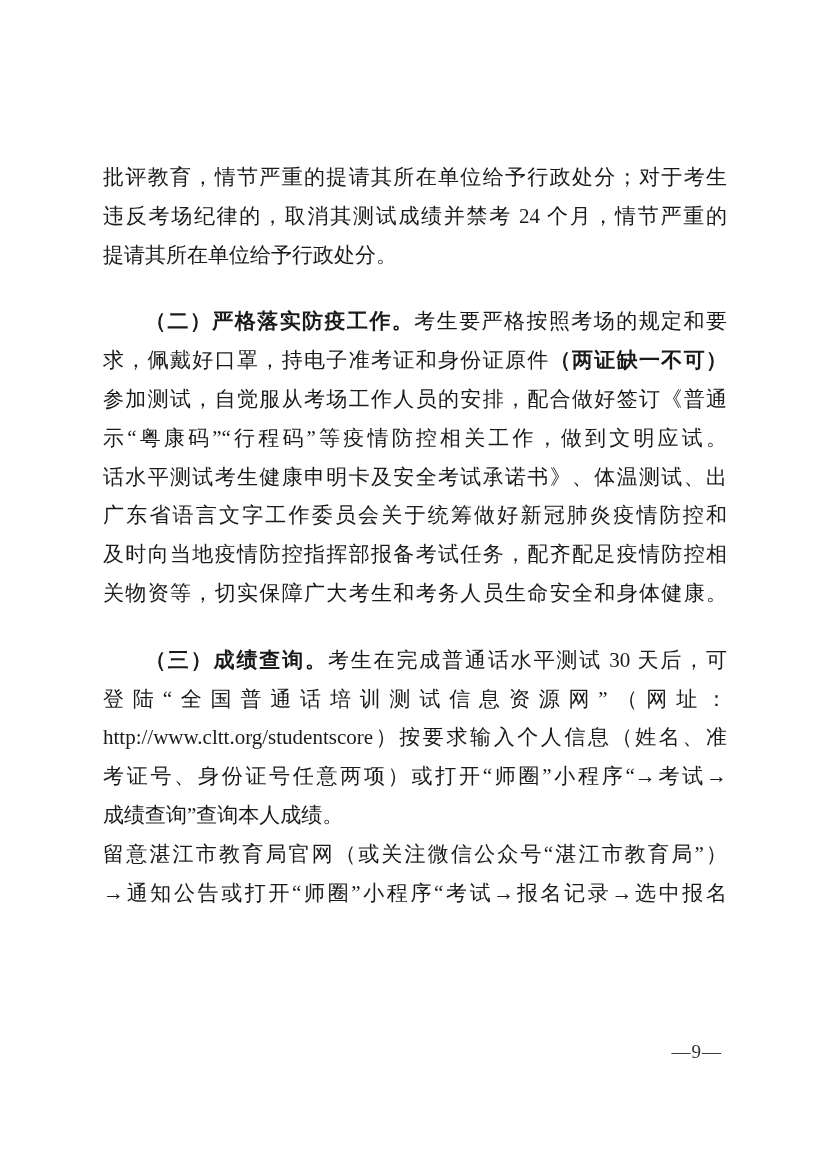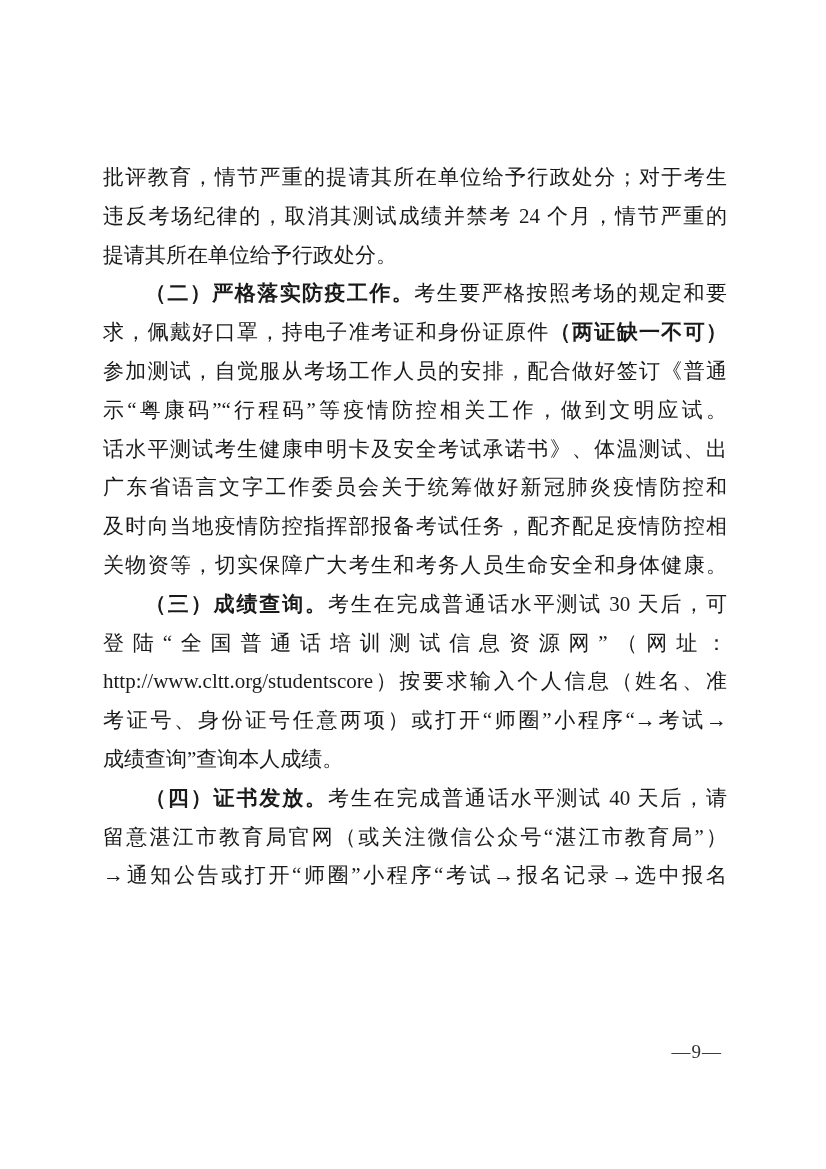--- a/index.html
+++ b/index.html
@@ -34,20 +34,21 @@
     text-align: justify;
     text-align-last: justify;
     text-justify: inter-character;
   }
   .line.end {
     text-align: right;
     text-align-last: left;
   }
   .line.indent {
     text-indent: 2em;
+    margin-top: 28px;
   }
   b.h {
     font-weight: 700;
   }
   .page-number {
     position: absolute;
     top: 1041px;
     right: 104px;
     font-size: 19px;
     line-height: 22px;
@@ -73,20 +74,19 @@
     <div class="line j"><span>广东省语言文字工作委员会关于统筹做好新冠肺炎疫情防控和</span></div>
     <div class="line j"><span>及时向当地疫情防控指挥部报备考试任务，配齐配足疫情防控相</span></div>
     <div class="line j"><span>关物资等，切实保障广大考生和考务人员生命安全和身体健康。</span></div>
 
     <div class="line j indent"><b class="h">（三）成绩查询。</b><span>考生在完成普通话水平测试 30 天后，可</span></div>
     <div class="line j"><span>登陆“全国普通话培训测试信息资源网”（网址：</span></div>
     <div class="line j"><span>http://www.cltt.org/studentscore）按要求输入个人信息（姓名、准</span></div>
     <div class="line j"><span>考证号、身份证号任意两项）或打开“师圈”小程序“→考试→</span></div>
     <div class="line end"><span>成绩查询”查询本人成绩。</span></div>
 
-    <div class="line j indent"><b class="h">（四）证书发放。</b><span>考生在完成普通话水平测试 40 天后，请</span></div>
     <div class="line j"><span>留意湛江市教育局官网（或关注微信公众号“湛江市教育局”）</span></div>
     <div class="line j"><span>→通知公告或打开“师圈”小程序“考试→报名记录→选中报名</span></div>
 
   </div>
 
   <div class="page-number">—9—</div>
 </div>
 
 </body></html>

